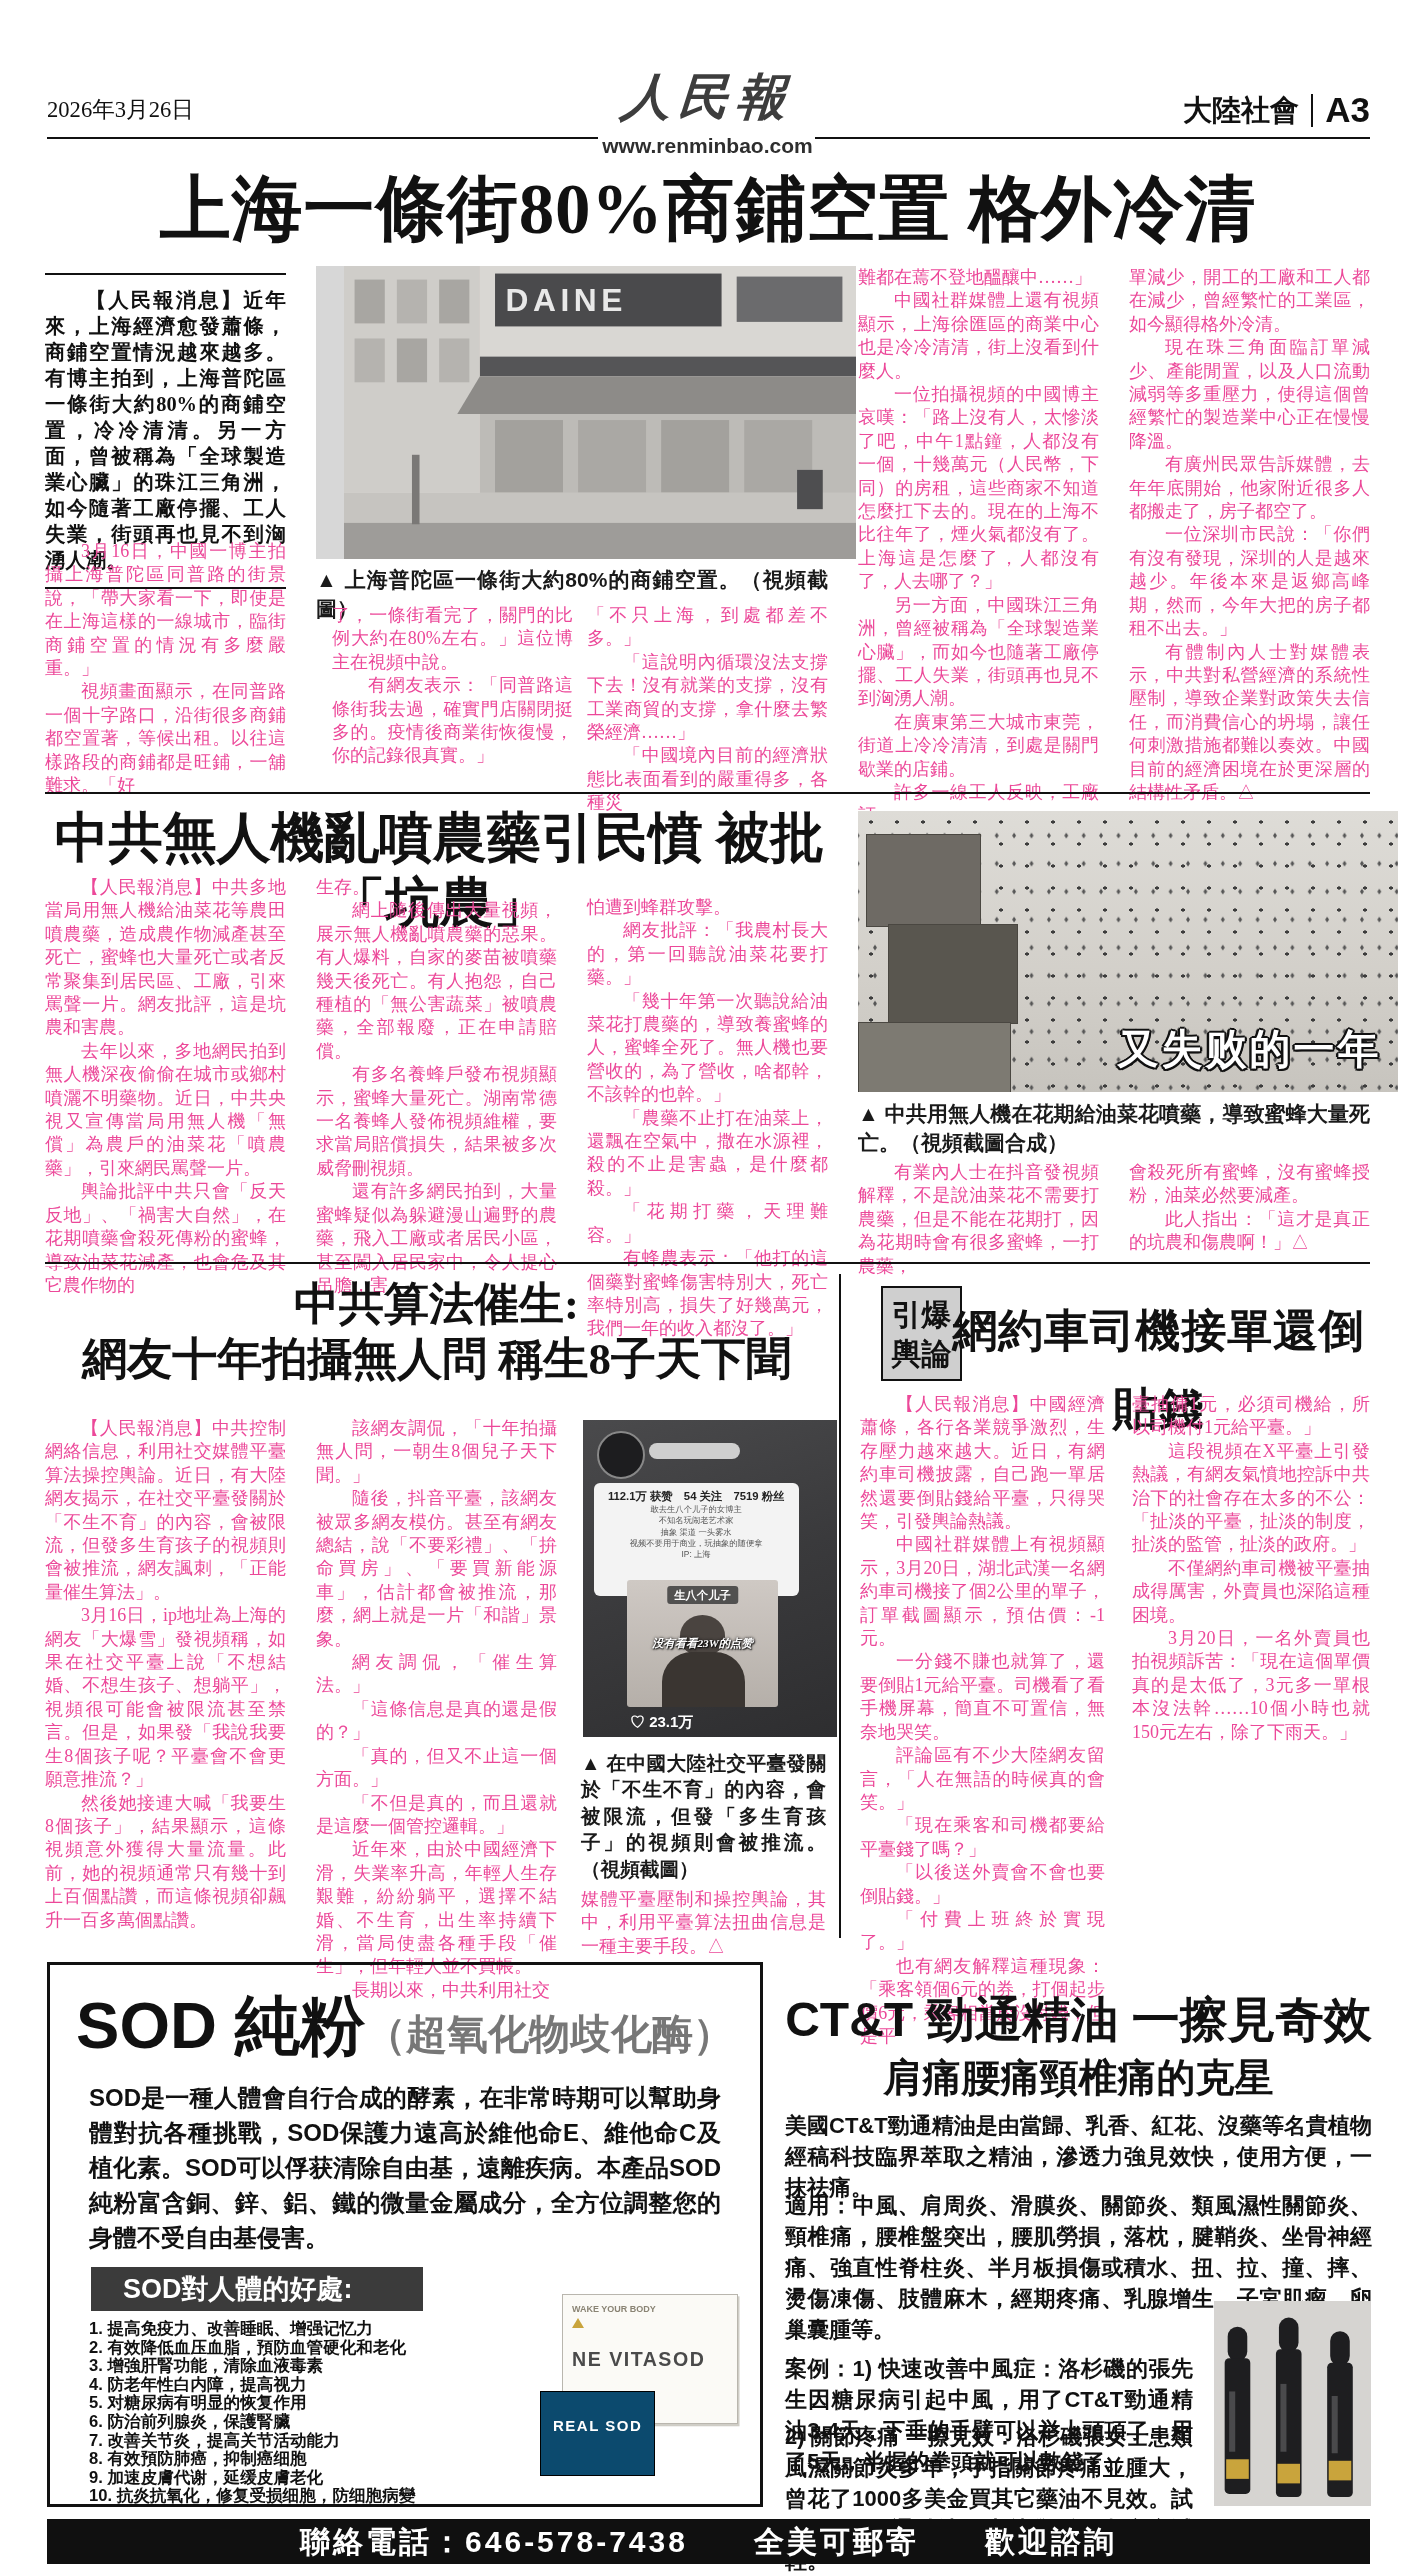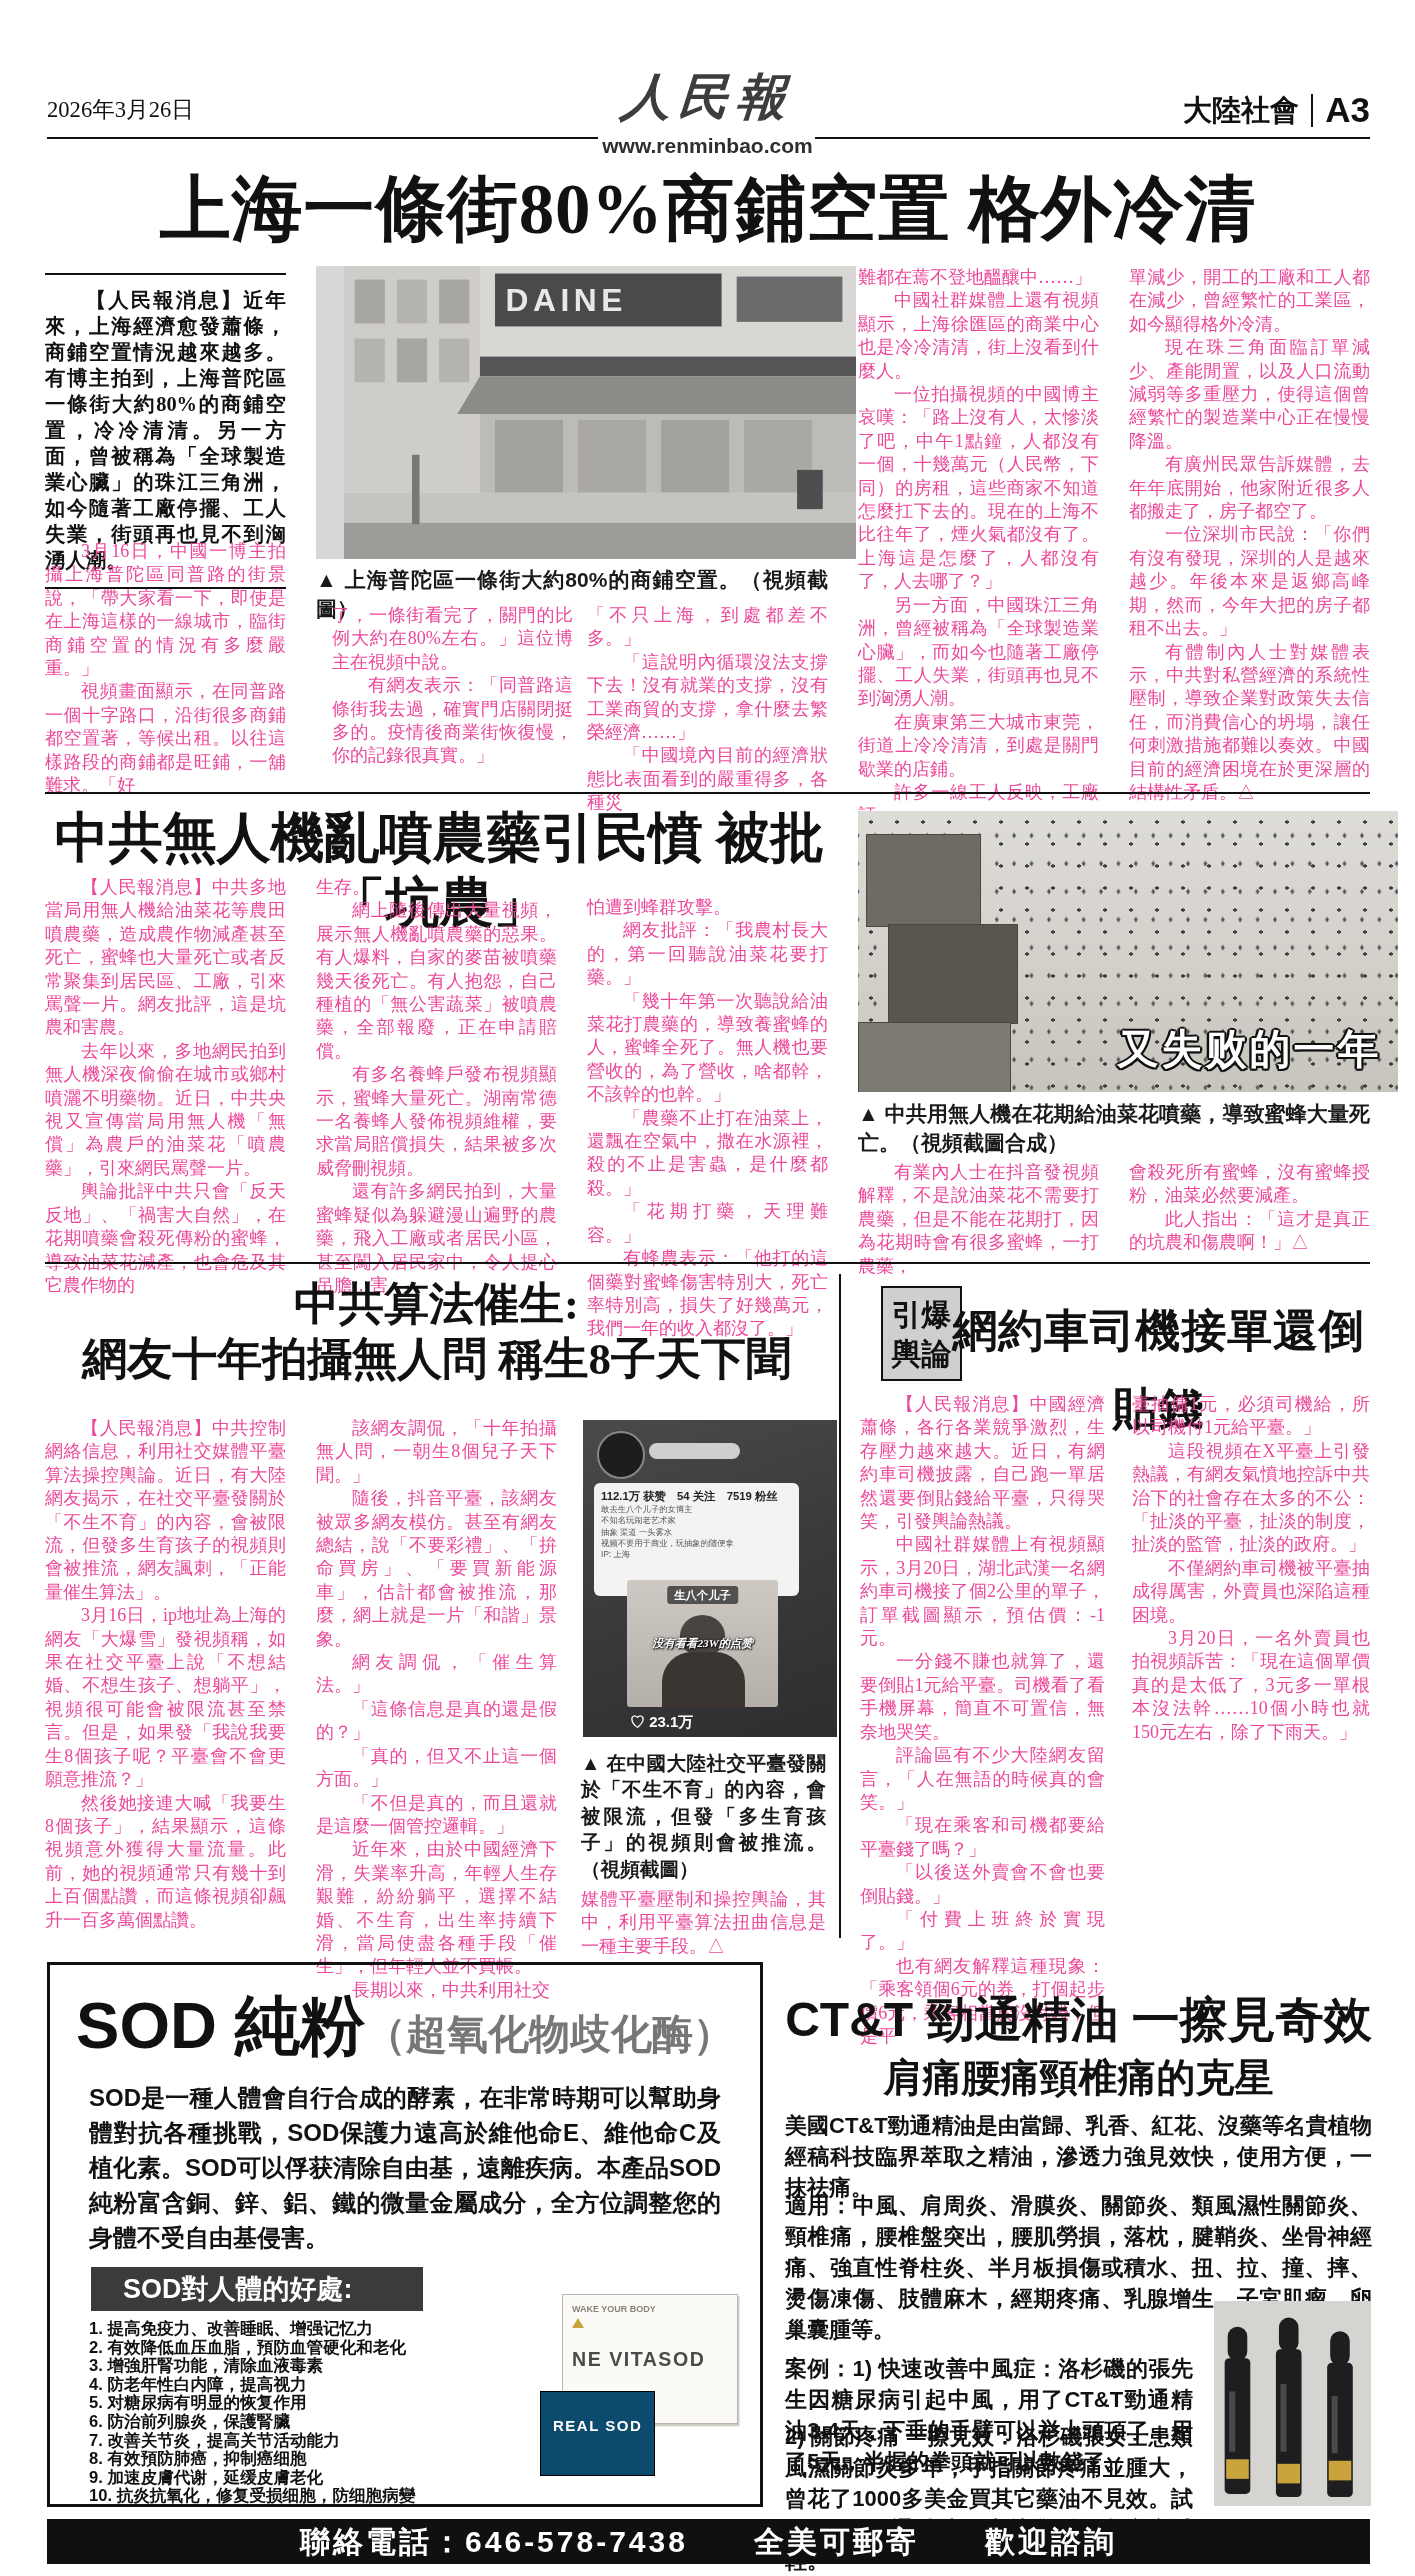--- a/index.html
+++ b/index.html
@@ -39,21 +39,21 @@
       radial-gradient(#565656 1.4px, transparent 1.7px),
       linear-gradient(180deg,#dedcd7 0%,#d2cfc9 60%,#c7c4be 100%);
       background-size:26px 22px,17.4px 28px,100% 100%;background-position:0 0,8.3px 10.6px,0 0;}
   #bee-wm{right:16.6px;top:21px;font:900 41px/42px "Liberation Sans",sans-serif;color:#fff;
           text-shadow:-2.3px 0 #111,2.3px 0 #111,0 -2.3px #111,0 2.3px #111,-1.5px -1.5px #111,1.5px 1.5px #111,-1.5px 1.5px #111,1.5px -1.5px #111;letter-spacing:3px;}
   .hive{position:absolute;background:#6e6a64;border:1.5px solid #4a4741;}
   
   #phone{background:linear-gradient(160deg,#4a4a4c 0%,#3a3a3c 50%,#2e2e30 100%);}
   #phone .avatar{position:absolute;left:13.6px;top:10.6px;width:44px;height:44px;border-radius:50%;background:#1d1d1f;border:2.3px solid #888;}
   #phone .pill{position:absolute;left:66px;top:22.6px;width:91px;height:16.6px;border-radius:8.3px;background:#cfcfcf;}
-  #phone .card{position:absolute;left:10.6px;top:63px;width:205px;height:113px;background:#f3f3f3;border-radius:6px;padding:6px 7.5px;box-sizing:border-box;}
+  #phone .card{position:absolute;left:10.6px;top:63px;width:205px;height:113px;background:#f3f3f3;border-radius:6px;padding:6px 7.5px;box-sizing:border-box;text-align:center;}
   #phone .stats{font:bold 11.3px/15px "Liberation Sans",sans-serif;color:#222;}
   #phone .bio{font:8.3px/11.3px "Liberation Sans",sans-serif;color:#555;}
   #phone .inner{position:absolute;left:44px;top:160px;width:151px;height:127px;background:linear-gradient(180deg,#cfc9c4,#b5afa9);border-radius:3px;overflow:hidden;}
   #phone .tag{position:absolute;left:50%;transform:translateX(-50%);top:6px;background:rgba(60,60,60,.85);color:#fff;
               font:bold 11.3px/18px "Liberation Sans",sans-serif;padding:0 7.5px;border-radius:3px;white-space:nowrap;}
   #phone .olay{position:absolute;left:4.5px;top:56px;width:142px;text-align:center;font:italic bold 11.3px/15px "Liberation Serif",serif;color:#fff;text-shadow:0 0 3px #000,0.8px 0.8px 1.5px #000;}
   #phone .head{position:absolute;left:53px;top:35px;width:45px;height:41px;border-radius:50% 50% 45% 45%;background:#4a4440;}
   #phone .shold{position:absolute;left:35px;top:72px;width:83px;height:60px;border-radius:30px 30px 0 0;background:#3a3531;}
   #phone .likes{position:absolute;left:47px;top:293px;font:bold 15px/18px "Liberation Sans",sans-serif;color:#fff;}
   

